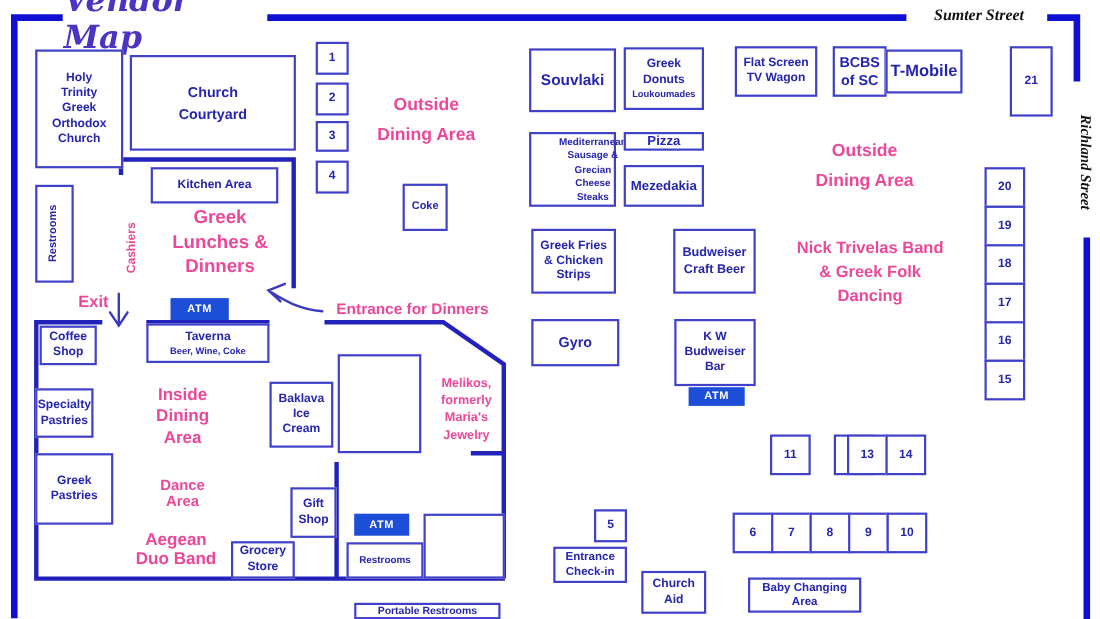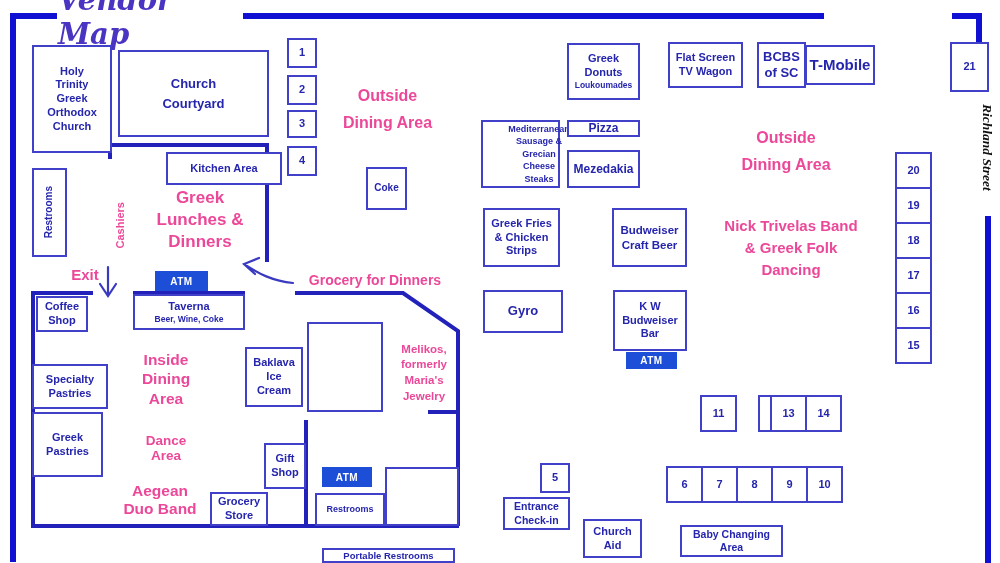--- a/index.html
+++ b/index.html
@@ -45,63 +45,64 @@
 
   <svg class="lines" width="1000" height="563">
     <path d="M13 13 V562 M13 16 H57 M243 16 H824 M952 16 H979 M979 13 V74 M988 216 V563" stroke="#1010d2" stroke-width="6" fill="none"></path>
     <path d="M110 159 V147 M106 145 H267 M267 143 V262 M32 293 H93 M133 293 H245 M295 293 H403 L458 331 V526 M33 291 V526 M31 526 H459 M306 420 V526 M428 412 H458" stroke="#2222bb" stroke-width="4" fill="none"></path>
     <path d="M108 267 V293 M100 284 L108 296 L116 284" stroke="#3a3ac0" stroke-width="2.2" fill="none" stroke-linecap="round"></path>
     <path d="M293 283 C272 281 258 273 247 266 M259 258 L244 264 L255 274" stroke="#3a3ac0" stroke-width="2.2" fill="none" stroke-linecap="round"></path>
   </svg>
 
   <div id="title" style="left:58px; top:-4px; width:185px; height:42px; font-size:29px;">Vendor Map</div>
 
+  <div class="street" style="left:830px; top:2px; width:120px; height:24px; font-size:14.5px;">Sumter Street</div>
   <div class="street vert-down" style="left:974px; top:76px; width:26px; height:142px; font-size:13.5px; writing-mode:vertical-rl;">Richland Street</div>
 
   <div class="box" style="left:32px; top:45px; width:80px; height:108px; font-size:11px;">Holy
 Trinity
 Greek
 Orthodox
 Church</div>
   <div class="box" style="left:118px; top:50px; width:151px; height:87px; font-size:13px; line-height:1.5;">Church
 Courtyard</div>
 
   <div class="box" style="left:287px; top:38px; width:30px; height:30px; font-size:11px;">1</div>
   <div class="box" style="left:287px; top:75px; width:30px; height:30px; font-size:11px;">2</div>
   <div class="box" style="left:287px; top:110px; width:30px; height:28px; font-size:11px;">3</div>
   <div class="box" style="left:287px; top:146px; width:30px; height:30px; font-size:11px;">4</div>
 
   <div class="area" style="left:330px; top:83px; width:115px; height:52px; font-size:16px; line-height:1.7;">Outside
 Dining Area</div>
 
   <div class="box" style="left:366px; top:167px; width:41px; height:43px; font-size:10px;">Coke</div>
 
-  <div class="box" style="left:137px; top:152px; width:116px; height:33px; font-size:11px;margin-left:29px;">Kitchen Area</div>
+  <div class="box" style="left:137px; top:152px; width:116px; height:33px; font-size:11px;">Kitchen Area</div>
   <div class="box" style="left:32px; top:168px; width:35px; height:89px; font-size:10px;">
     <span class="vert-up">Restrooms</span>
   </div>
   <div class="area" style="left:108px; top:196px; width:24px; height:58px; font-size:11px;">
     <span class="vert-up">Cashiers</span>
   </div>
   <div class="area" style="left:140px; top:184px; width:120px; height:72px; font-size:17px; line-height:1.3;">Greek
 Lunches &amp;
 Dinners</div>
 
   <div class="area" style="left:64px; top:262px; width:42px; height:24px; font-size:15px;">Exit</div>
   <div class="atm" style="left:155px; top:271px; width:53px; height:20px;">ATM</div>
-  <div class="area" style="left:291px; top:270px; width:168px; height:20px; font-size:14px;">Grocery for Dinners</div>
+  <div class="area" style="left:291px; top:270px; width:168px; height:20px; font-size:14px;">Entrance for Dinners</div>
 
   <div class="box col" style="left:133px; top:294px; width:112px; height:36px; font-size:11px;">
     <span>Taverna</span>
     <span class="sub" style="font-size:8.5px;">Beer, Wine, Coke</span>
   </div>
   <div class="box" style="left:36px; top:296px; width:52px; height:36px; font-size:11px;">Coffee
 Shop</div>
 
-  <div class="box" style="left:32px; top:353px; width:76px; height:45px; font-size:11px;margin-top:11px;">Specialty
+  <div class="box" style="left:32px; top:353px; width:53px; height:45px; font-size:11px;">Specialty
 Pastries</div>
   <div class="area" style="left:133px; top:348px; width:66px; height:62px; font-size:15.5px; line-height:1.25;">Inside
 Dining
 Area</div>
   <div class="box" style="left:32px; top:412px; width:71px; height:65px; font-size:11px;">Greek
 Pastries</div>
   <div class="area" style="left:135px; top:430px; width:62px; height:36px; font-size:13.5px;">Dance
 Area</div>
   <div class="area" style="left:108px; top:480px; width:104px; height:40px; font-size:15.5px;">Aegean
 Duo Band</div>
@@ -116,31 +117,32 @@
   <div class="area" style="left:388px; top:339px; width:72px; height:68px; font-size:11.5px; line-height:1.35;">Melikos,
 formerly
 Maria's
 Jewelry</div>
 
   <div class="atm" style="left:322px; top:467px; width:50px; height:20px;">ATM</div>
   <div class="box" style="left:315px; top:493px; width:70px; height:33px; font-size:9px;">Restrooms</div>
   <div class="box" style="left:385px; top:467px; width:74px; height:59px;"></div>
   <div class="box" style="left:322px; top:548px; width:133px; height:15px; font-size:9.5px; align-items:flex-start;">Portable Restrooms</div>
 
+  <div class="box" style="left:481px; top:44px; width:79px; height:58px; font-size:14px;">Souvlaki</div>
   <div class="box col" style="left:567px; top:43px; width:73px; height:57px; font-size:11px;">
     <span style="white-space:pre-line;">Greek
 Donuts</span>
     <span class="sub" style="font-size:8.5px;">Loukoumades</span>
   </div>
   <div class="box" style="left:668px; top:42px; width:75px; height:46px; font-size:11px;">Flat Screen
 TV Wagon</div>
   <div class="box" style="left:757px; top:42px; width:49px; height:46px; font-size:13px;">BCBS
 of SC</div>
   <div class="box" style="left:805px; top:45px; width:70px; height:40px; font-size:15px;">T-Mobile</div>
-  <div class="box" style="left:918px; top:42px; width:39px; height:50px; font-size:11px;margin-left:32px;">21</div>
+  <div class="box" style="left:918px; top:42px; width:39px; height:64px; font-size:11px;">21</div>
 
   <div class="box" style="left:481px; top:120px; width:79px; height:68px; font-size:9px; line-height:1.4;padding-left:37px;">Mediterranean
 Sausage &amp;
 Grecian Cheese
 Steaks</div>
   <div class="box" style="left:567px; top:120px; width:73px; height:17px; font-size:12px;">Pizza</div>
   <div class="box" style="left:567px; top:150px; width:73px; height:38px; font-size:12px;">Mezedakia</div>
   <div class="area" style="left:725px; top:124px; width:122px; height:54px; font-size:16px; line-height:1.7;">Outside
 Dining Area</div>
 

